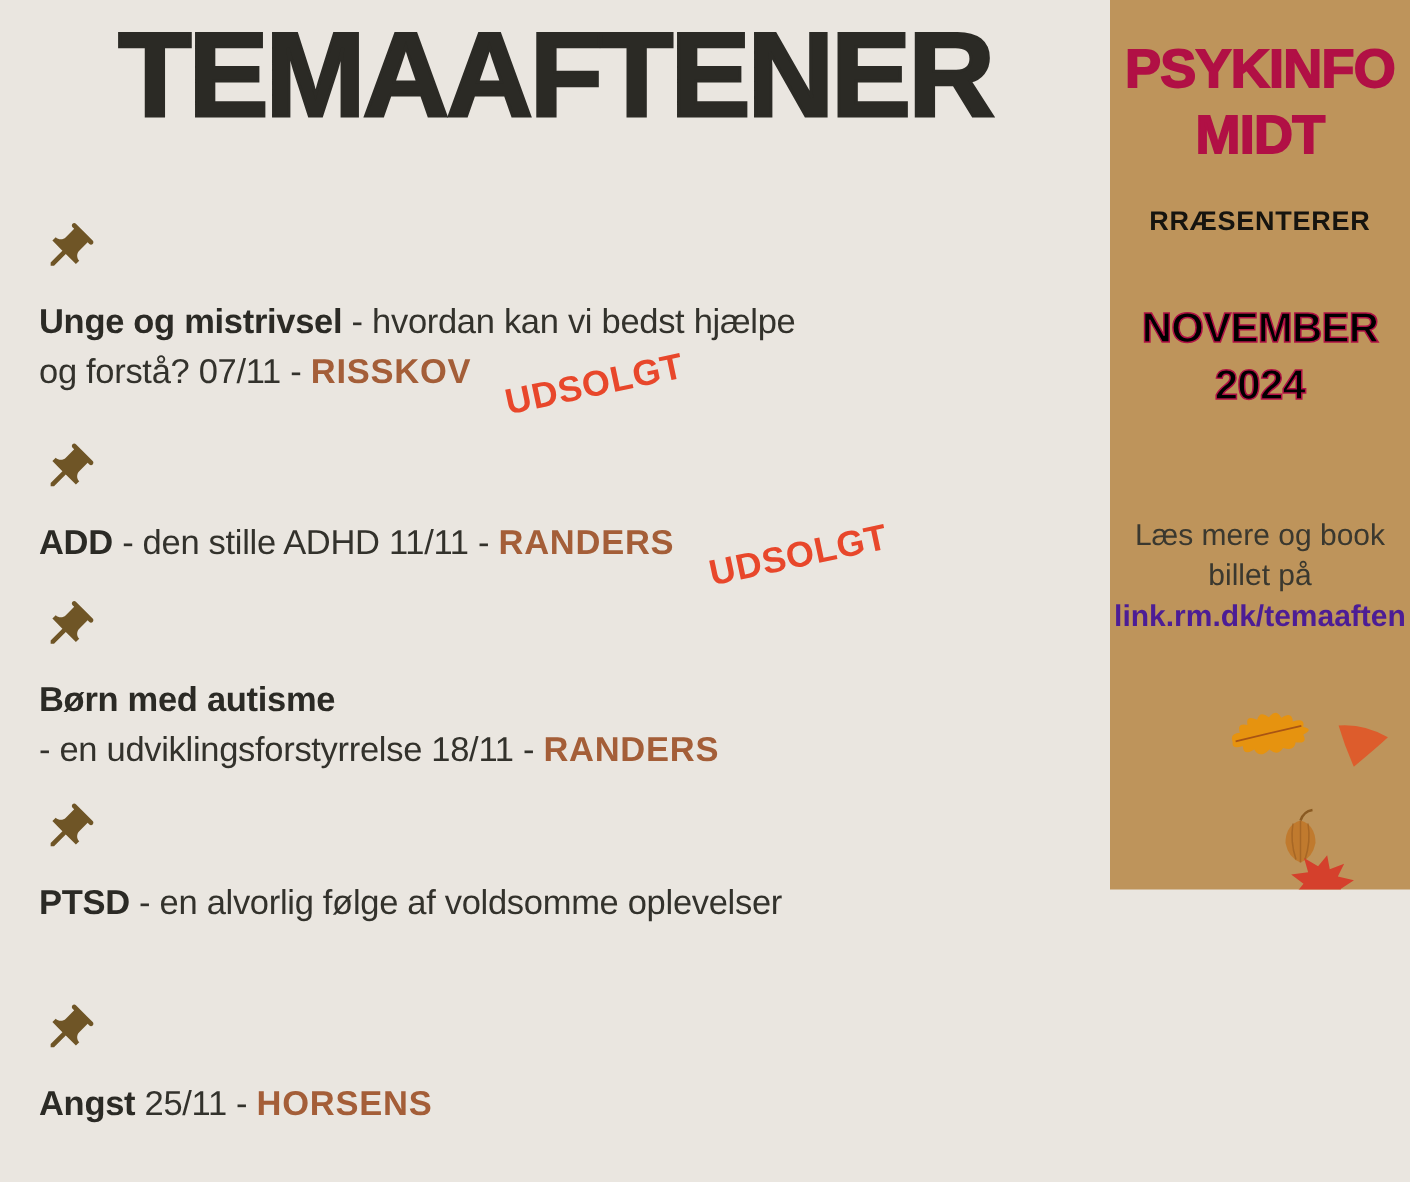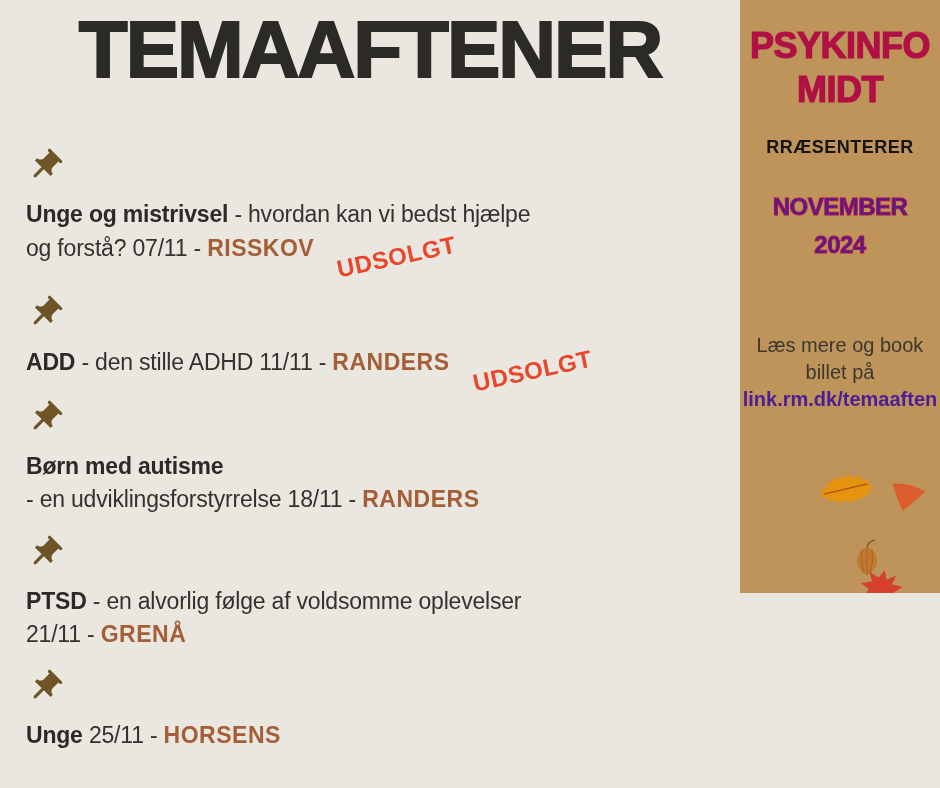--- a/index.html
+++ b/index.html
@@ -31,22 +31,22 @@
   .sidebar {
     position:absolute; left:740px; top:0; width:200px; height:593px;
     background:#be945b; overflow:hidden; text-align:center;
   }
   .brand {
     margin-top:24px; font-size:36px; line-height:44px; font-weight:700;
     color:#b11045; letter-spacing:-0.5px; -webkit-text-stroke:1.2px #b11045;
   }
   .presents { margin-top:22px; font-size:18px; line-height:26px; font-weight:600; color:#16140f; letter-spacing:0.5px; }
   .month {
-    margin-top:28px; font-size:24px; line-height:38px; font-weight:700;
-    color:#4c1d95; letter-spacing:-0.5px; -webkit-text-stroke:1px #b11045;
+    margin-top:40px; font-size:28px; line-height:38px; font-weight:700;
+    color:#000000; letter-spacing:-0.5px; -webkit-text-stroke:1px #b11045;
   }
   .cta { margin-top:68px; font-size:20px; line-height:27px; color:#3a382f; }
   .cta-link { color:#4c1d95; font-weight:600; }
   .deco { position:absolute; }
 </style>
 </head>
 <body>
 
 <div class="poster">
 
@@ -89,32 +89,31 @@
     </div>
 
     <div class="event" style="top:537px">
       <span class="pin">
         <svg viewBox="0 0 24 24" width="38" height="38">
             <path fill="#6f5526" d="M16,9V4l1,0c0.55,0,1-0.45,1-1s-0.45-1-1-1H7C6.45,2,6,2.45,6,3s0.45,1,1,1l1,0v5c0,1.66-1.34,3-3,3v2h5.97v7l1,1l1-1v-7H19v-2C17.34,12,16,10.66,16,9z"></path>
           </svg>
       </span>
       <div class="evt-text">
         <div class="evt-line"><span class="b">PTSD</span><span> - en alvorlig følge af voldsomme oplevelser</span></div>
-        <div class="evt-line"><span>21/11 - </span><span class="loc">GRENÅ</span></div>
       </div>
     </div>
 
     <div class="event" style="top:671px">
       <span class="pin">
         <svg viewBox="0 0 24 24" width="38" height="38">
             <path fill="#6f5526" d="M16,9V4l1,0c0.55,0,1-0.45,1-1s-0.45-1-1-1H7C6.45,2,6,2.45,6,3s0.45,1,1,1l1,0v5c0,1.66-1.34,3-3,3v2h5.97v7l1,1l1-1v-7H19v-2C17.34,12,16,10.66,16,9z"></path>
           </svg>
       </span>
       <div class="evt-text">
-        <div class="evt-line"><span class="b">Unge</span><span> 25/11 - </span><span class="loc">HORSENS</span></div>
+        <div class="evt-line"><span class="b">Angst</span><span> 25/11 - </span><span class="loc">HORSENS</span></div>
       </div>
     </div>
   </div>
 
   <aside class="sidebar">
     <div class="brand">
       <div>PSYKINFO</div>
       <div>MIDT</div>
     </div>
     <div class="presents">RRÆSENTERER</div>

